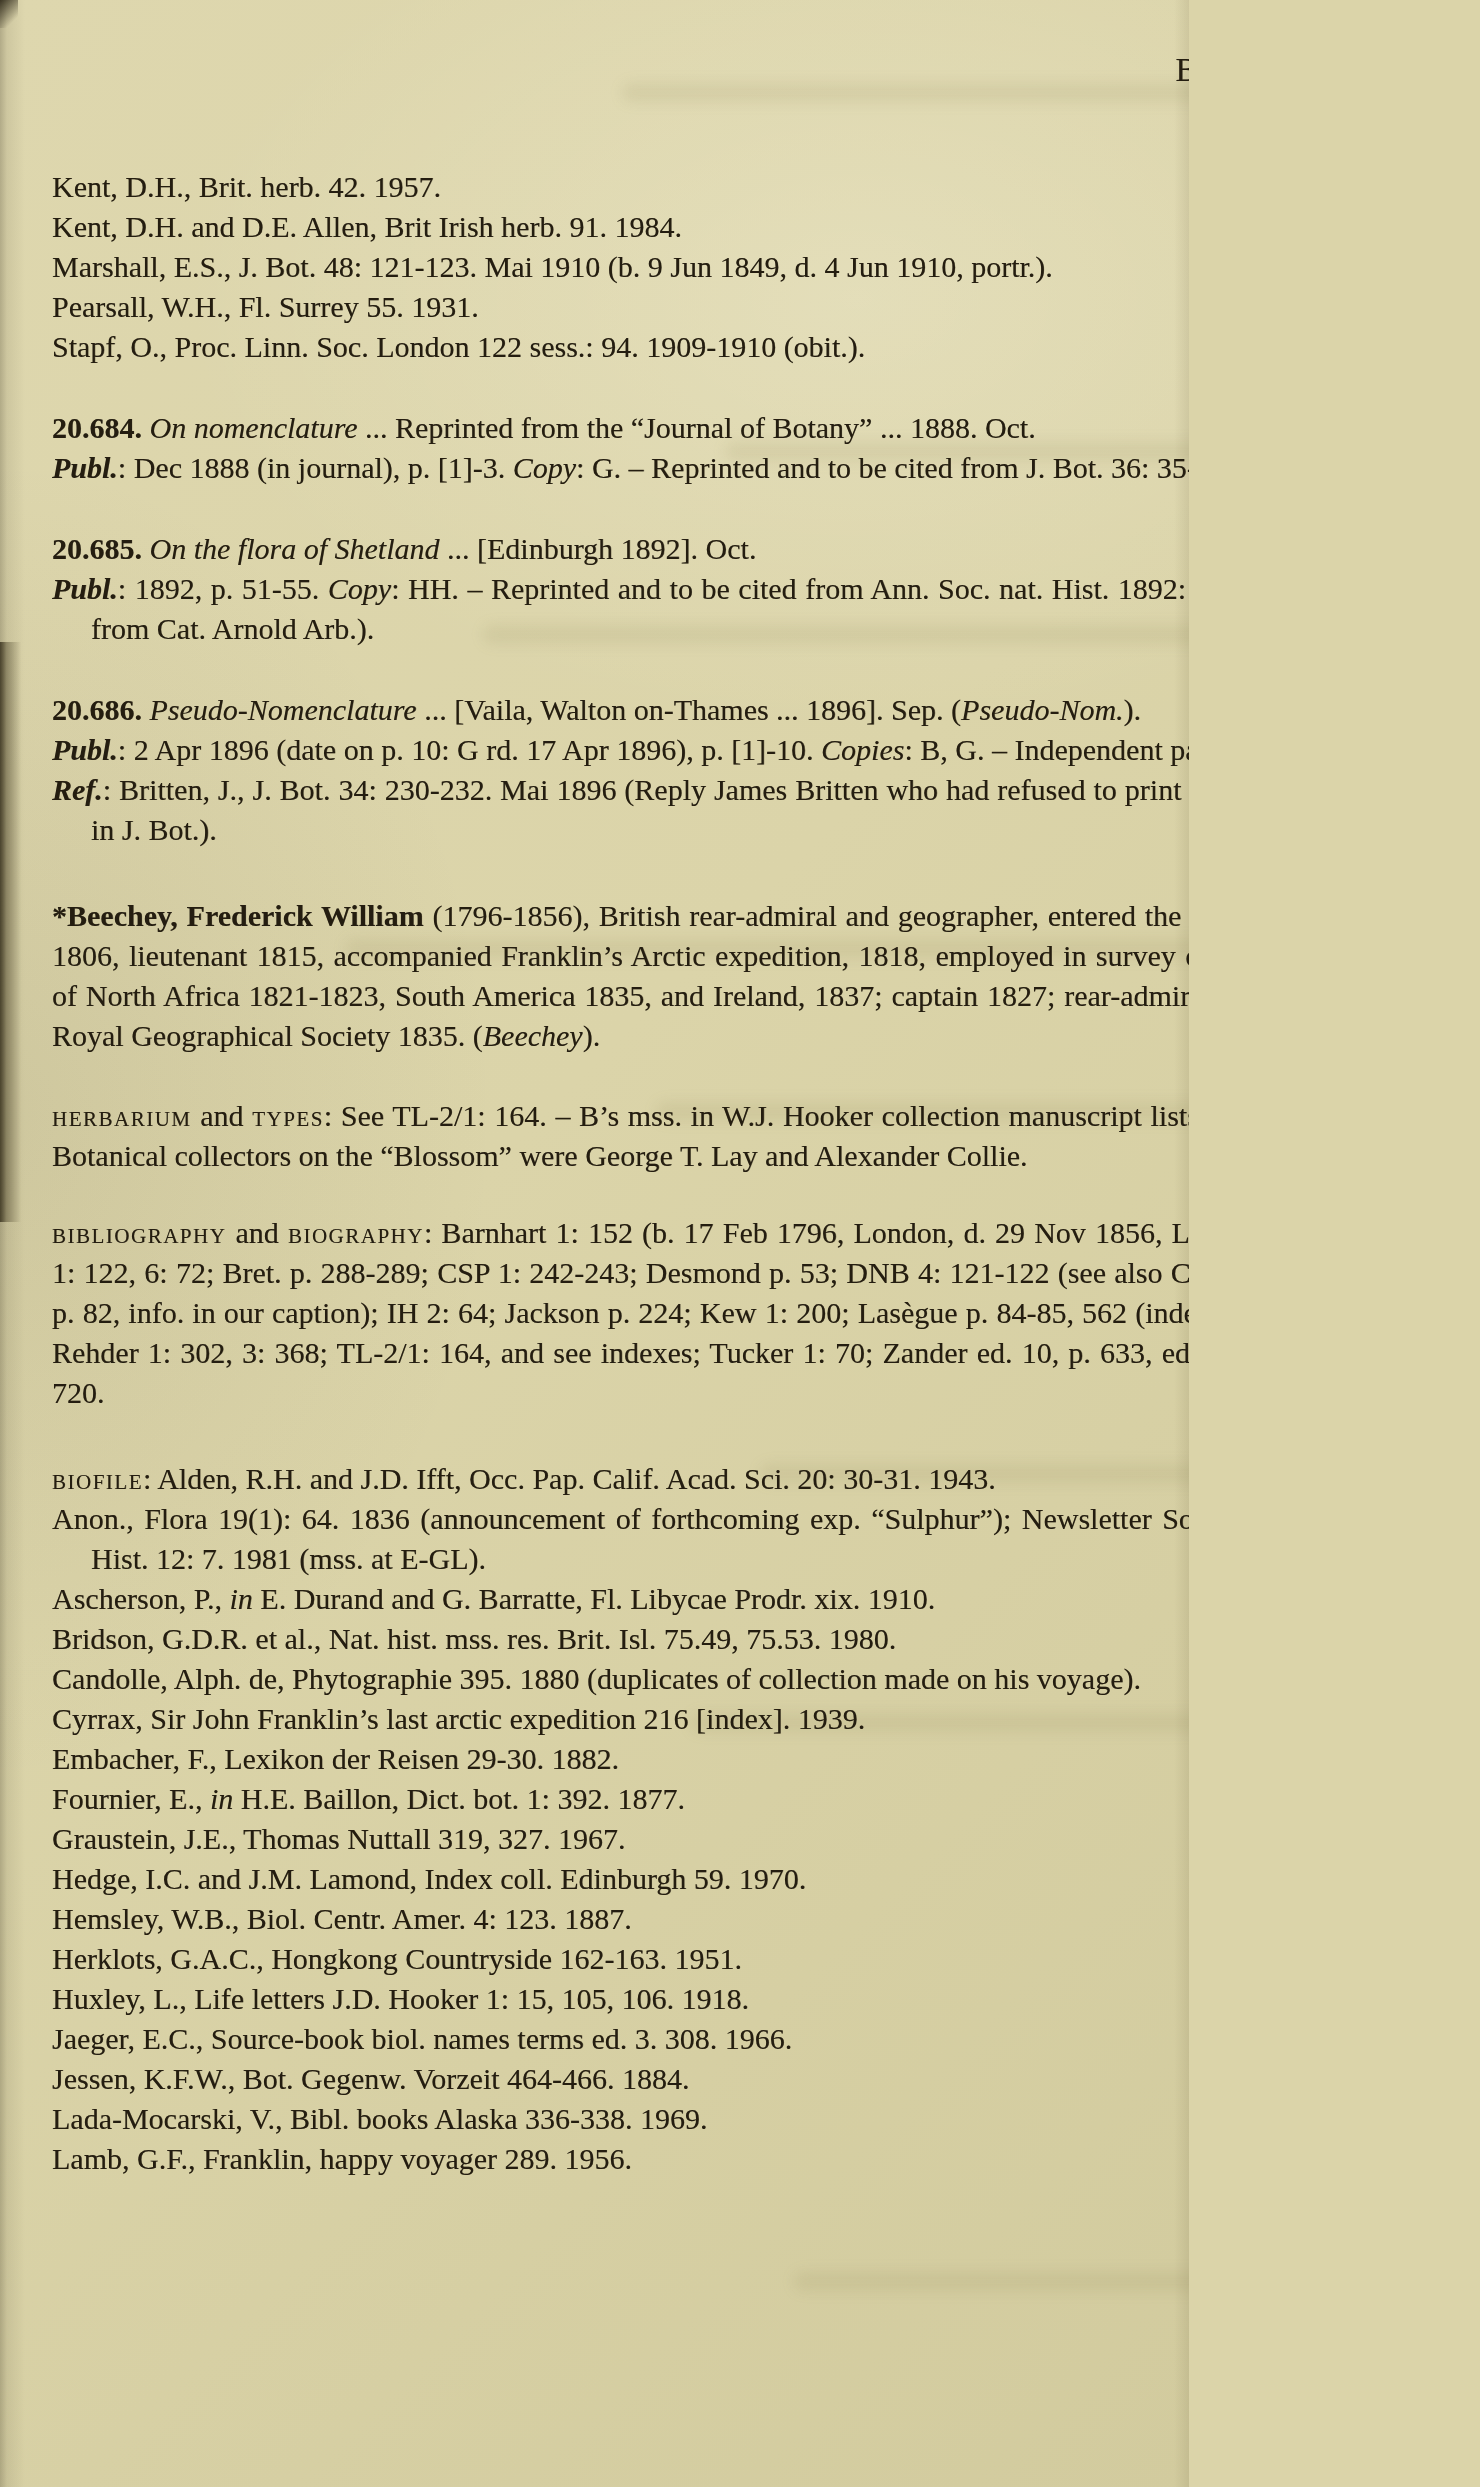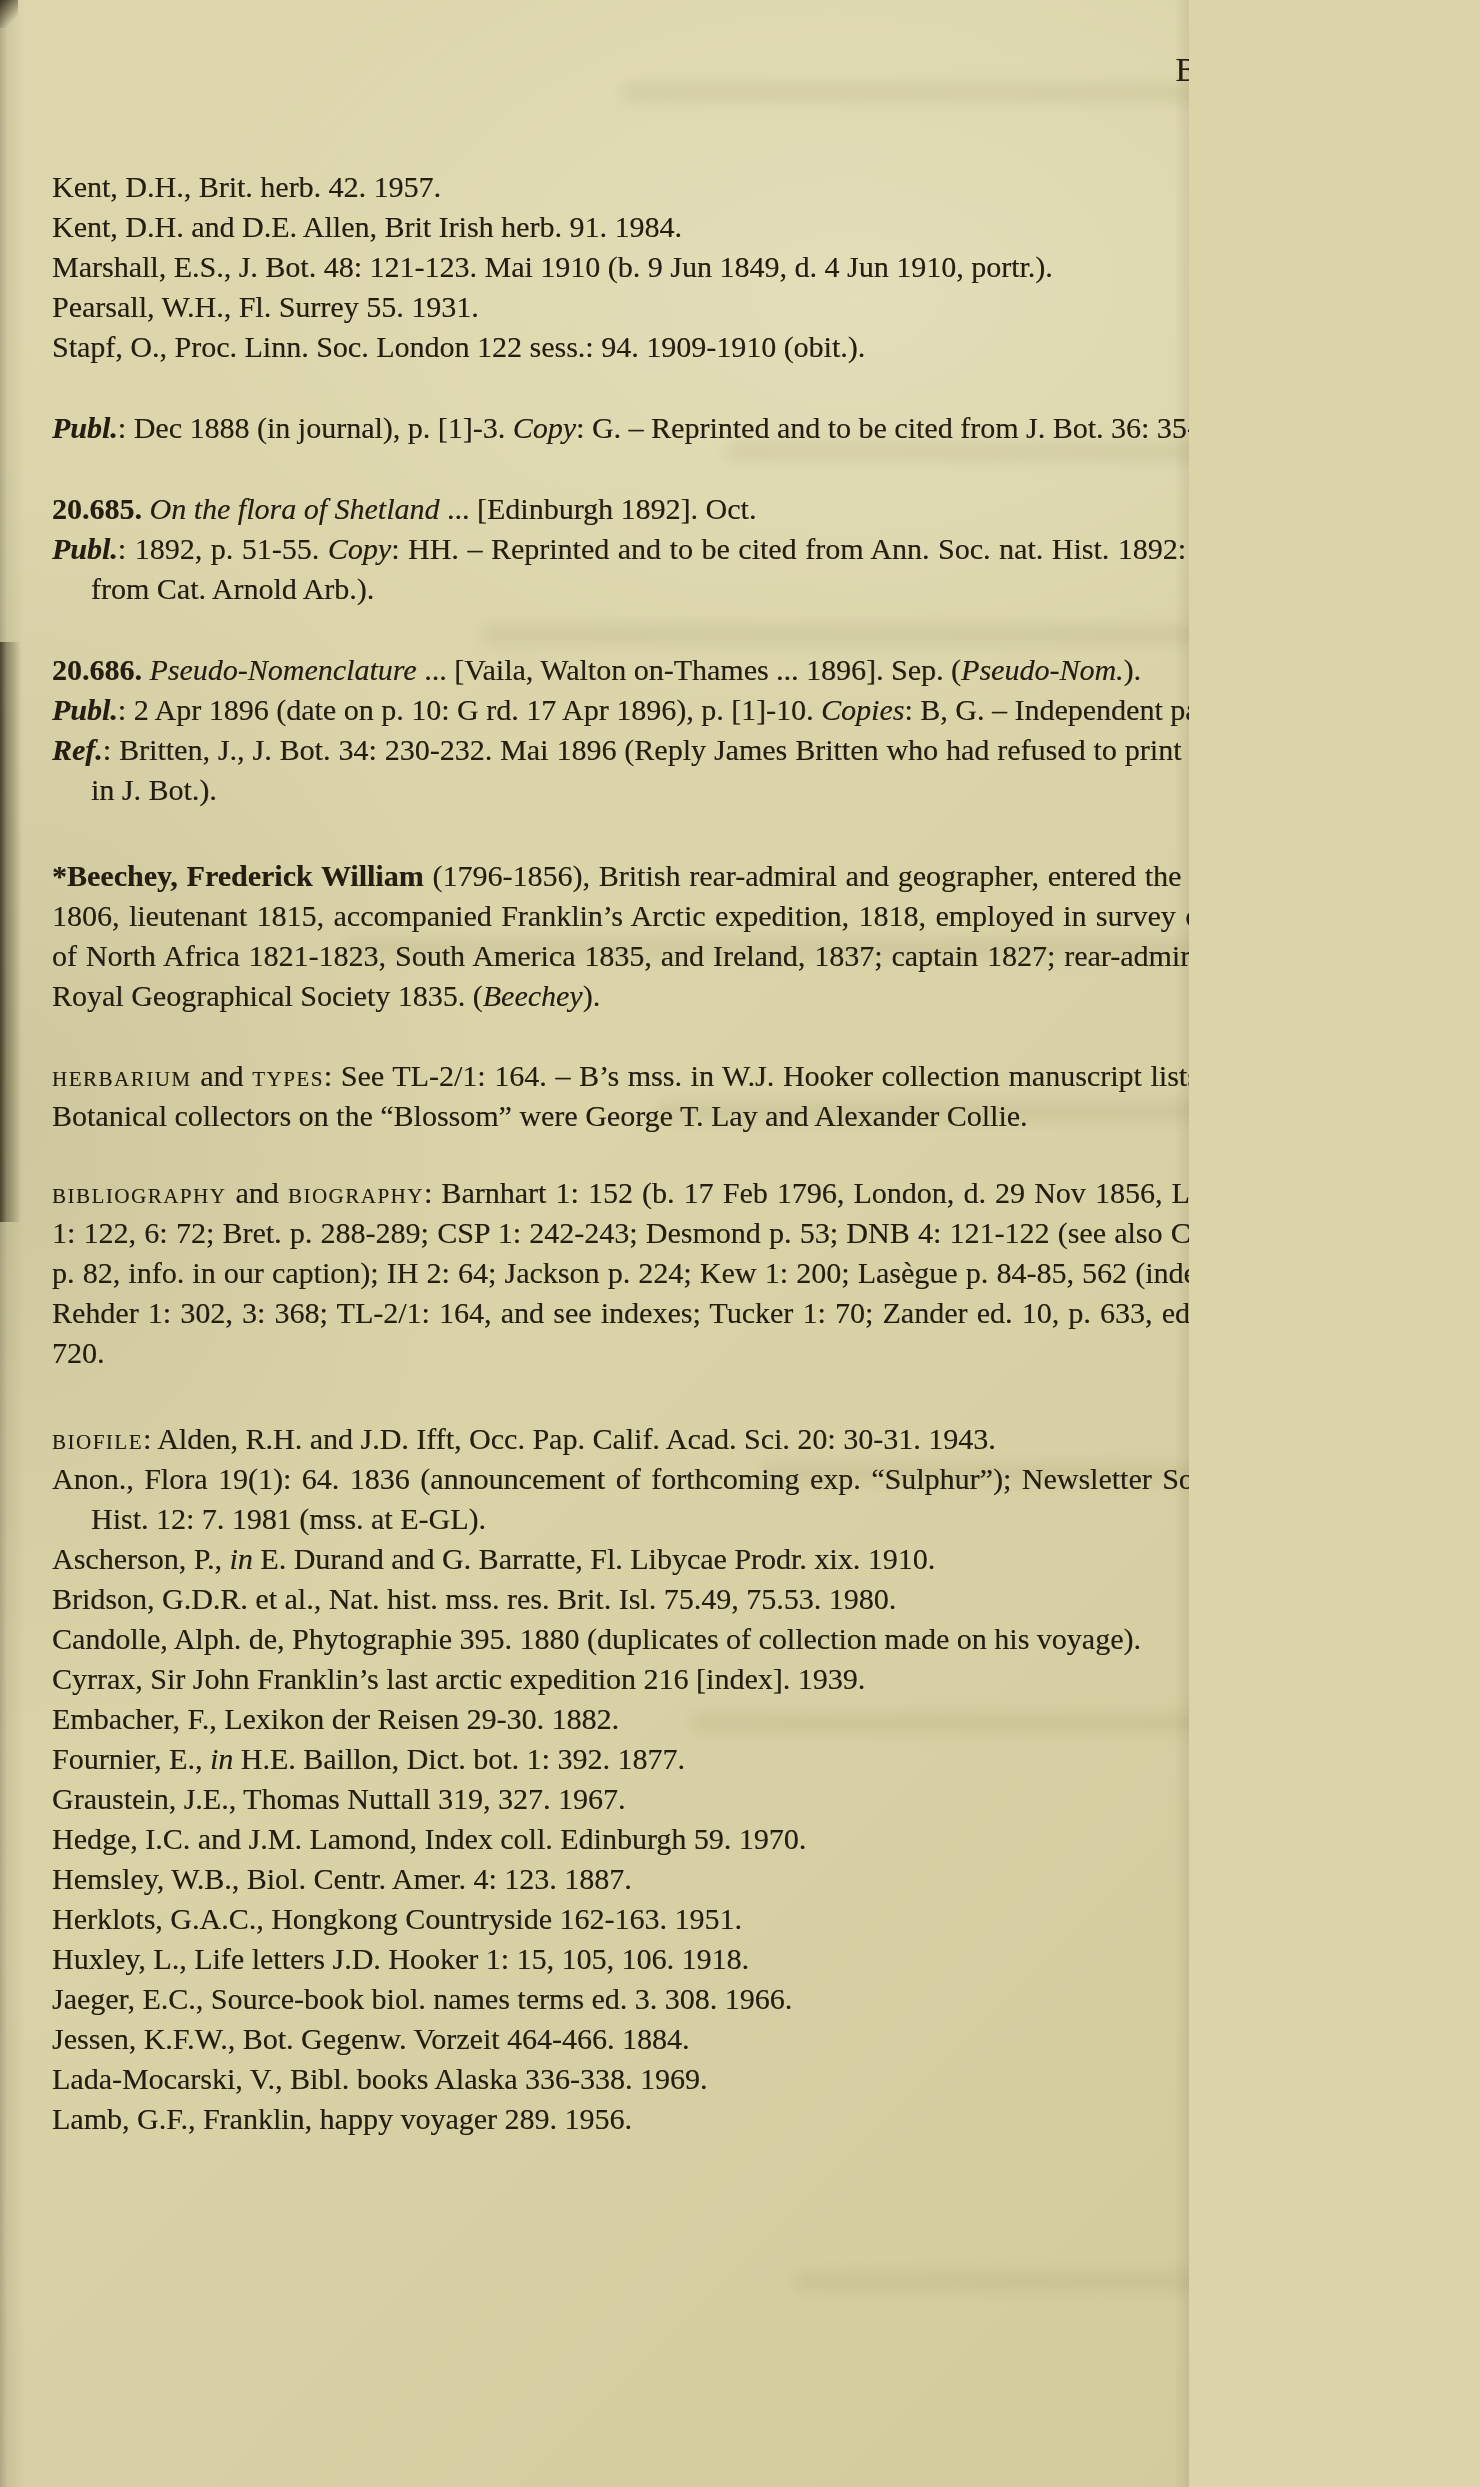--- a/index.html
+++ b/index.html
@@ -91,20 +91,21 @@
 
     <div class="refs-top">
       <p class="hang just"><span>Kent, D.H., Brit. herb. 42. 1957.</span></p>
       <p class="hang just"><span>Kent, D.H. and D.E. Allen, Brit Irish herb. 91. 1984.</span></p>
       <p class="hang just"><span>Marshall, E.S., J. Bot. 48: 121-123. Mai 1910 (b. 9 Jun 1849, d. 4 Jun 1910, portr.).</span></p>
       <p class="hang just"><span>Pearsall, W.H., Fl. Surrey 55. 1931.</span></p>
       <p class="hang just"><span>Stapf, O., Proc. Linn. Soc. London 122 sess.: 94. 1909-1910 (obit.).</span></p>
     </div>
 
     <div class="entry">
+      <p class="hang just"><span class="r-b">20.684.</span><span> </span><span class="r-i">On nomenclature</span><span> ... Reprinted from the “Journal of Botany” ... 1888. Oct.</span></p>
       <p class="hang just"><span class="r-bi">Publ.</span><span>: Dec 1888 (in journal), p. [1]-3. </span><span class="r-i">Copy</span><span>: G. – Reprinted and to be cited from J. Bot. 36: 35-37. 1888.</span></p>
     </div>
 
     <div class="entry">
       <p class="hang just"><span class="r-b">20.685.</span><span> </span><span class="r-i">On the flora of Shetland</span><span> ... [Edinburgh 1892]. Oct.</span></p>
       <p class="hang just"><span class="r-bi">Publ.</span><span>: 1892, p. 51-55. </span><span class="r-i">Copy</span><span>: HH. – Reprinted and to be cited from Ann. Soc. nat. Hist. 1892: 51-55 (info. from Cat. Arnold Arb.).</span></p>
     </div>
 
     <div class="entry">
       <p class="hang just"><span class="r-b">20.686.</span><span> </span><span class="r-i">Pseudo-Nomenclature</span><span> ... [Vaila, Walton on-Thames ... 1896]. Sep. (</span><span class="r-i">Pseudo-Nom.</span><span>).</span></p>

